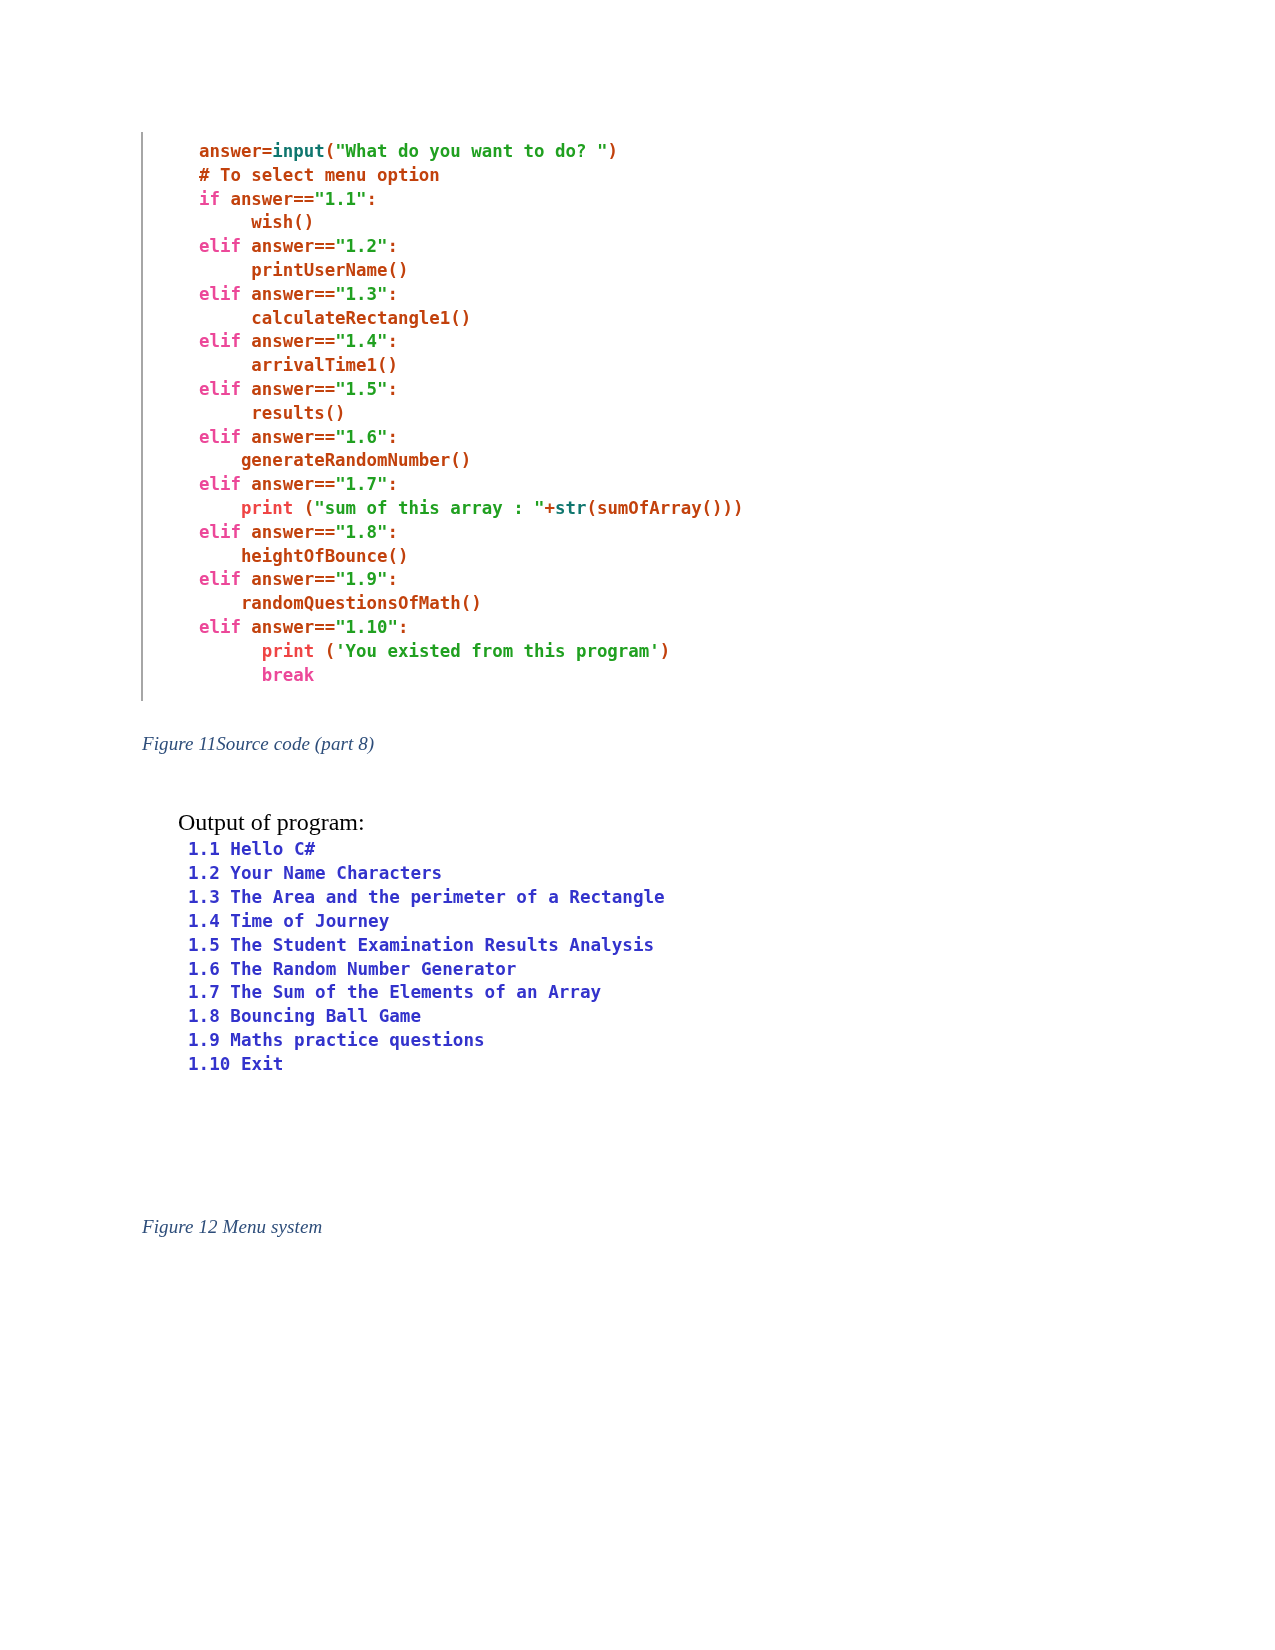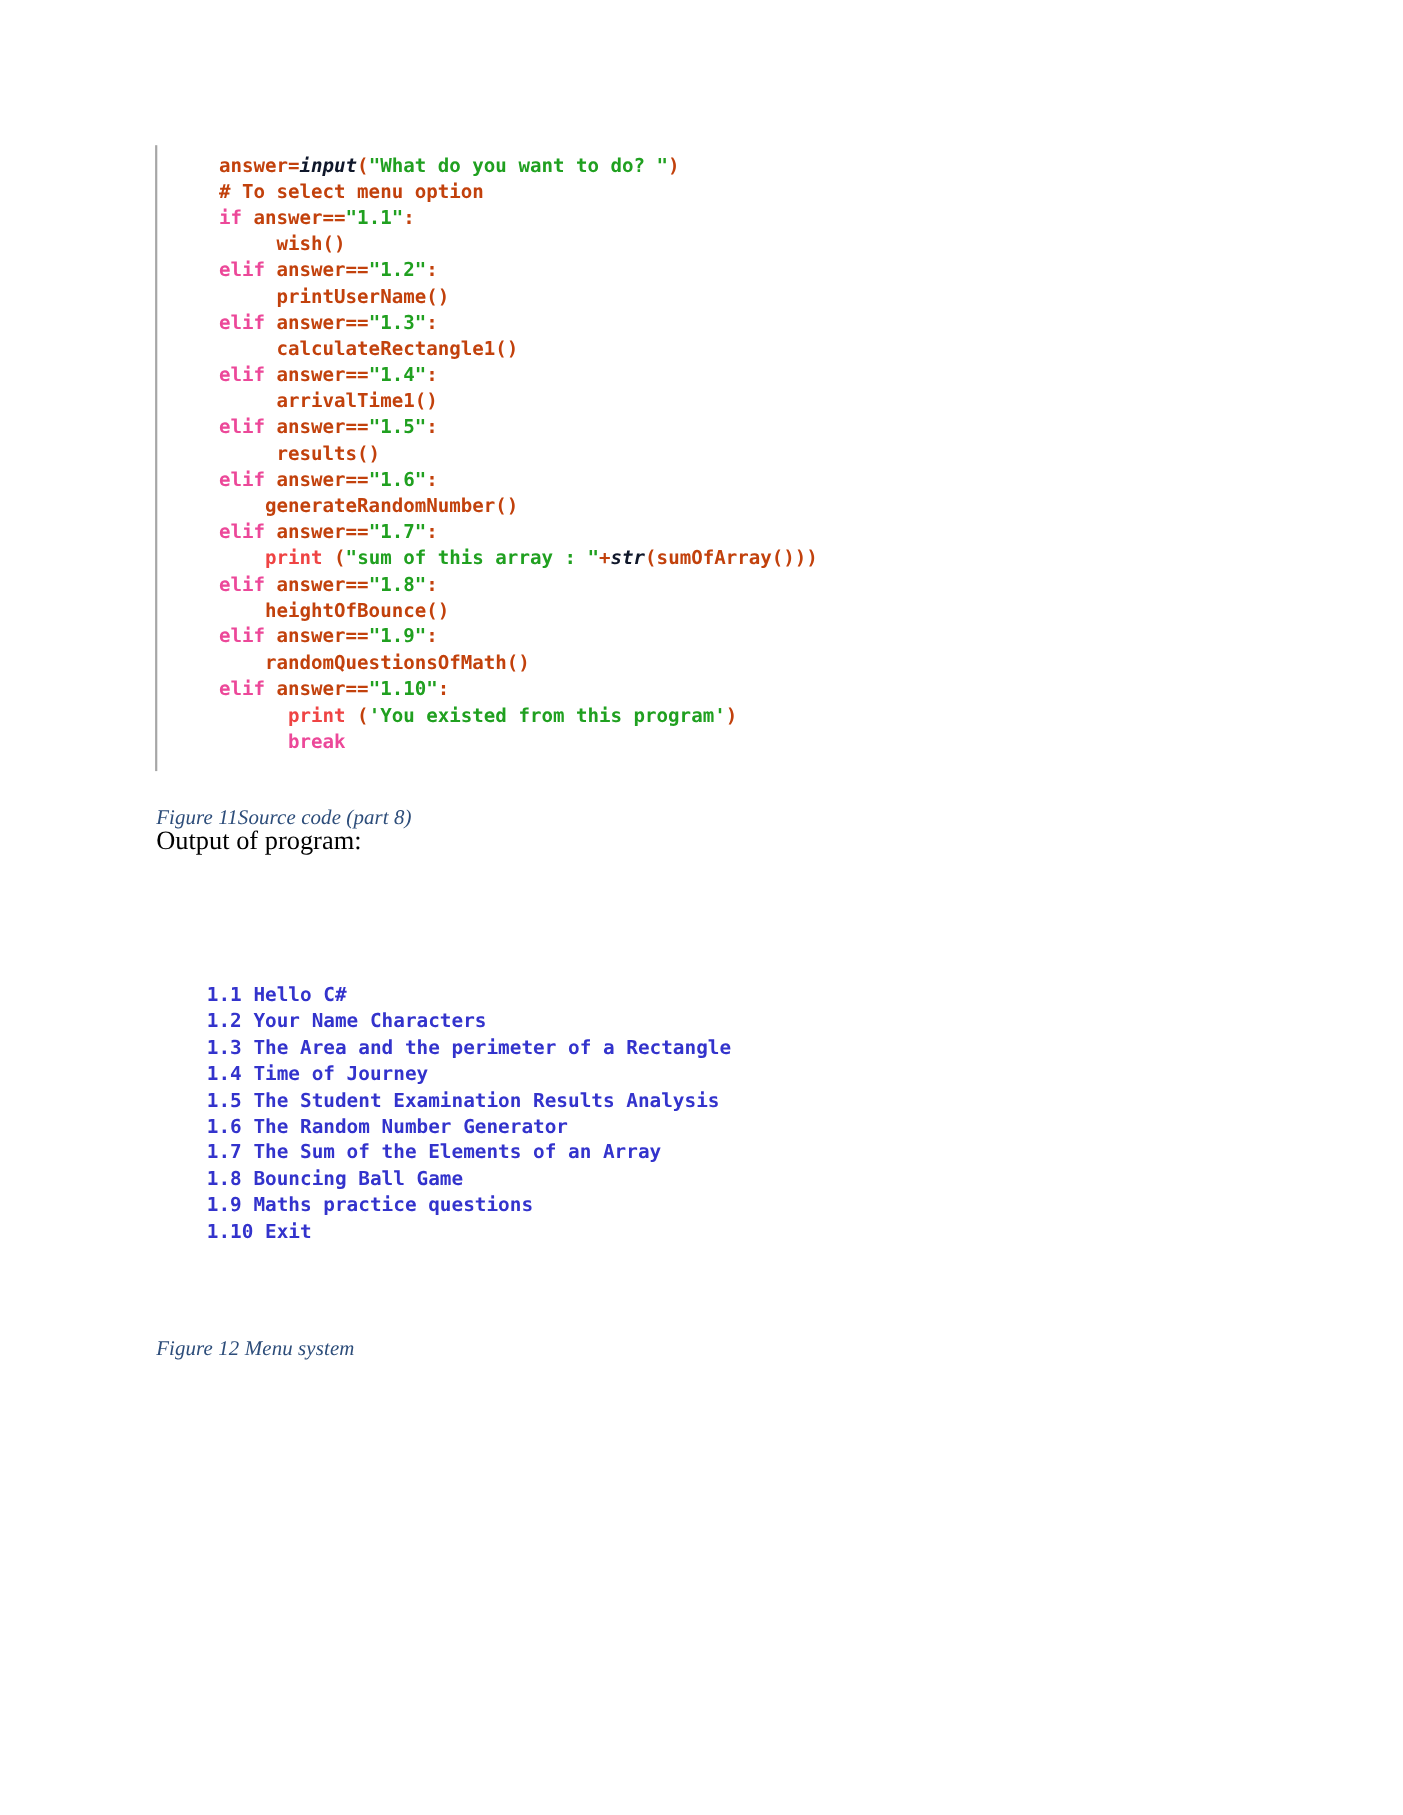--- a/index.html
+++ b/index.html
@@ -39,21 +39,21 @@
     color: #1a1a1a;
     letter-spacing: 0px;
   }
   .code-line {
     white-space: pre;
   }
 
   
   .t-plain    { color: #c2410c; }
   .t-kw       { color: #ec4899; }   
-  .t-builtin  { color: #0f172a; font-style: italic; }   
+  .t-builtin  { color: #0f766e; }   
   .t-print    { color: #ef4444; }   
   .t-str      { color: #20a020; }   
   .t-comment  { color: #c2410c; }   
 
   
   .caption {
     position: absolute;
     font-family: "Liberation Serif", serif;
     font-style: italic;
     font-size: 19px;
@@ -64,27 +64,27 @@
   #caption-fig12 { left: 142px; top: 1216px; }
 
   
   .body-text {
     position: absolute;
     left: 142px;
     font-family: "Liberation Serif", serif;
     font-size: 24px;
     color: #000000;
   }
-  #output-heading { top: 752px; }
+  #output-heading { top: 809px; margin-left: 36px; }
 
   
   .menu-figure {
     position: absolute;
     left: 188px;
-    top: 894px;
+    top: 838px;
     width: 860px;
   }
   .menu-block {
     font-family: "DejaVu Sans Mono", "Liberation Mono", monospace;
     font-size: 17.6px;
     line-height: 23.9px;
     font-weight: 700;
     color: #3333cc;
     white-space: pre;
   }

